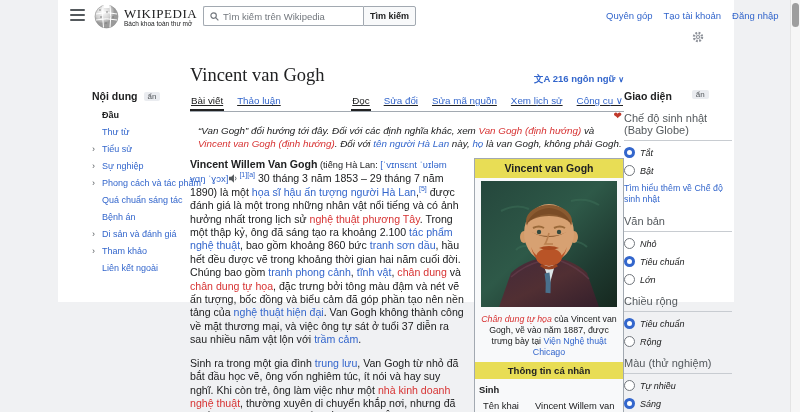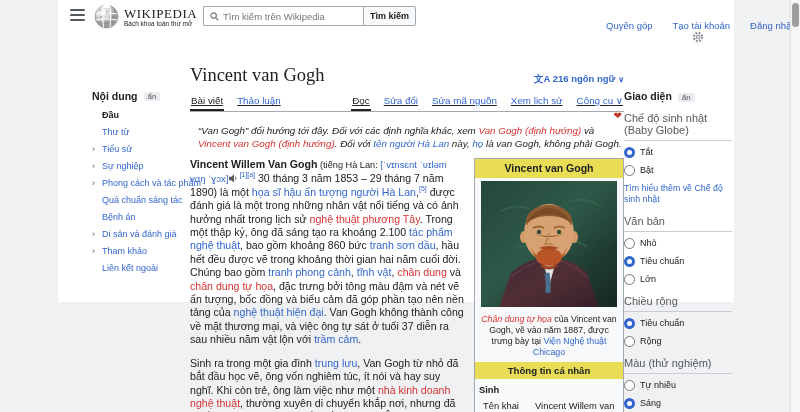--- a/index.html
+++ b/index.html
@@ -13,21 +13,21 @@
   .logo{position:absolute;left:36px;top:4px;display:flex;align-items:center;}
   .wordmark{margin-left:5px;}
   .wm-title{font-family:"Liberation Serif",serif;font-size:13px;letter-spacing:.5px;color:#202122;line-height:13px;}
   .wm-tag{font-size:6.5px;color:#202122;line-height:7px;}
   .searchbar{position:absolute;left:145px;top:6px;display:flex;height:20px;}
   .search-input-wrap{display:flex;align-items:center;border:1px solid #a2a9b1;border-right:none;border-radius:2px 0 0 2px;width:160px;background:#fff;box-sizing:border-box;}
   .search-input{border:none;outline:none;font-size:9.5px;width:130px;color:#202122;background:transparent;padding:0;}
   .search-input::placeholder{color:#72777d;}
   .search-btn{border:1px solid #a2a9b1;background:#f8f9fa;font-size:9px;font-weight:bold;color:#202122;border-radius:0 2px 2px 0;padding:0 6px;cursor:pointer;}
   .mag{margin:0 4px 0 6px;}
-  .top-links{position:absolute;left:548px;top:20px;display:flex;gap:20px;font-size:9.5px;}
+  .top-links{position:absolute;left:548px;top:10px;display:flex;gap:11px;font-size:9.5px;}
   .top-links span{color:#3366cc;cursor:pointer;white-space:nowrap;}
   .gear{position:absolute;left:634px;top:31px;width:12px;height:12px;color:#72777d;cursor:pointer;}
 
   
   .toc{position:absolute;left:34px;top:90px;width:100px;font-size:9px;}
   .toc-head{display:flex;align-items:center;gap:6px;margin-bottom:8px;}
   .toc-title{font-weight:bold;font-size:10.5px;}
   .badge{background:#eaecf0;color:#54595d;font-size:8px;padding:0 4px;border-radius:2px;cursor:pointer;}
   .toc-item{position:relative;margin:0 0 7px 10px;color:#3366cc;cursor:pointer;white-space:nowrap;line-height:10px;}
   .toc-item.active{color:#202122;font-weight:bold;}
@@ -64,24 +64,24 @@
   .ib-caption{text-align:center;font-size:8.8px;line-height:11px;padding:1px 4px 4px 4px;}
   .ib-section{background:#e8dd55;font-weight:bold;text-align:center;font-size:9.6px;padding:2px;}
   .ib-rows{padding:2px 4px;}
   .ib-group{font-weight:bold;padding:2px 0;}
   .ib-row{display:flex;padding:1.5px 0;}
   .ib-label{width:52px;flex:none;padding-left:4px;line-height:11.5px;}
   .ib-value{flex:1;line-height:11.5px;}
 
   
   .appearance{position:absolute;left:566px;top:90px;width:108px;font-size:9px;}
-  .ap-head{display:flex;align-items:flex-end;gap:6px;margin-bottom:6px;}
+  .ap-head{display:flex;align-items:flex-start;gap:20px;margin-bottom:6px;}
   .ap-title{font-weight:bold;font-size:10.5px;}
   .ap-label{color:#54595d;font-size:11px;border-bottom:1px solid #c8ccd1;padding:2px 0 4px 0;margin:8px 0 6px 0;}
-  .ap-opt{display:flex;align-items:flex-start;gap:5px;margin:0 0 7px 0;cursor:pointer;}
+  .ap-opt{display:flex;align-items:center;gap:5px;margin:0 0 7px 0;cursor:pointer;font-style:italic;}
   .radio{box-sizing:border-box;width:11px;height:11px;border:1px solid #72777d;border-radius:50%;background:#fff;flex:none;}
   .radio.sel{border:3.5px solid #36c;}
   .ap-link{color:#3366cc;font-size:8.8px;line-height:11px;margin:2px 0 4px 0;cursor:pointer;}
 
   
   .scrollbar{position:absolute;right:0;top:0;width:9px;height:412px;background:#f6f6f6;border-left:1px solid #e4e4e4;}
   .sb-thumb{position:absolute;right:1px;top:3px;width:7px;height:24px;background:#9e9e9e;border-radius:4px;cursor:pointer;}
 </style>
 </head>
 <body>

